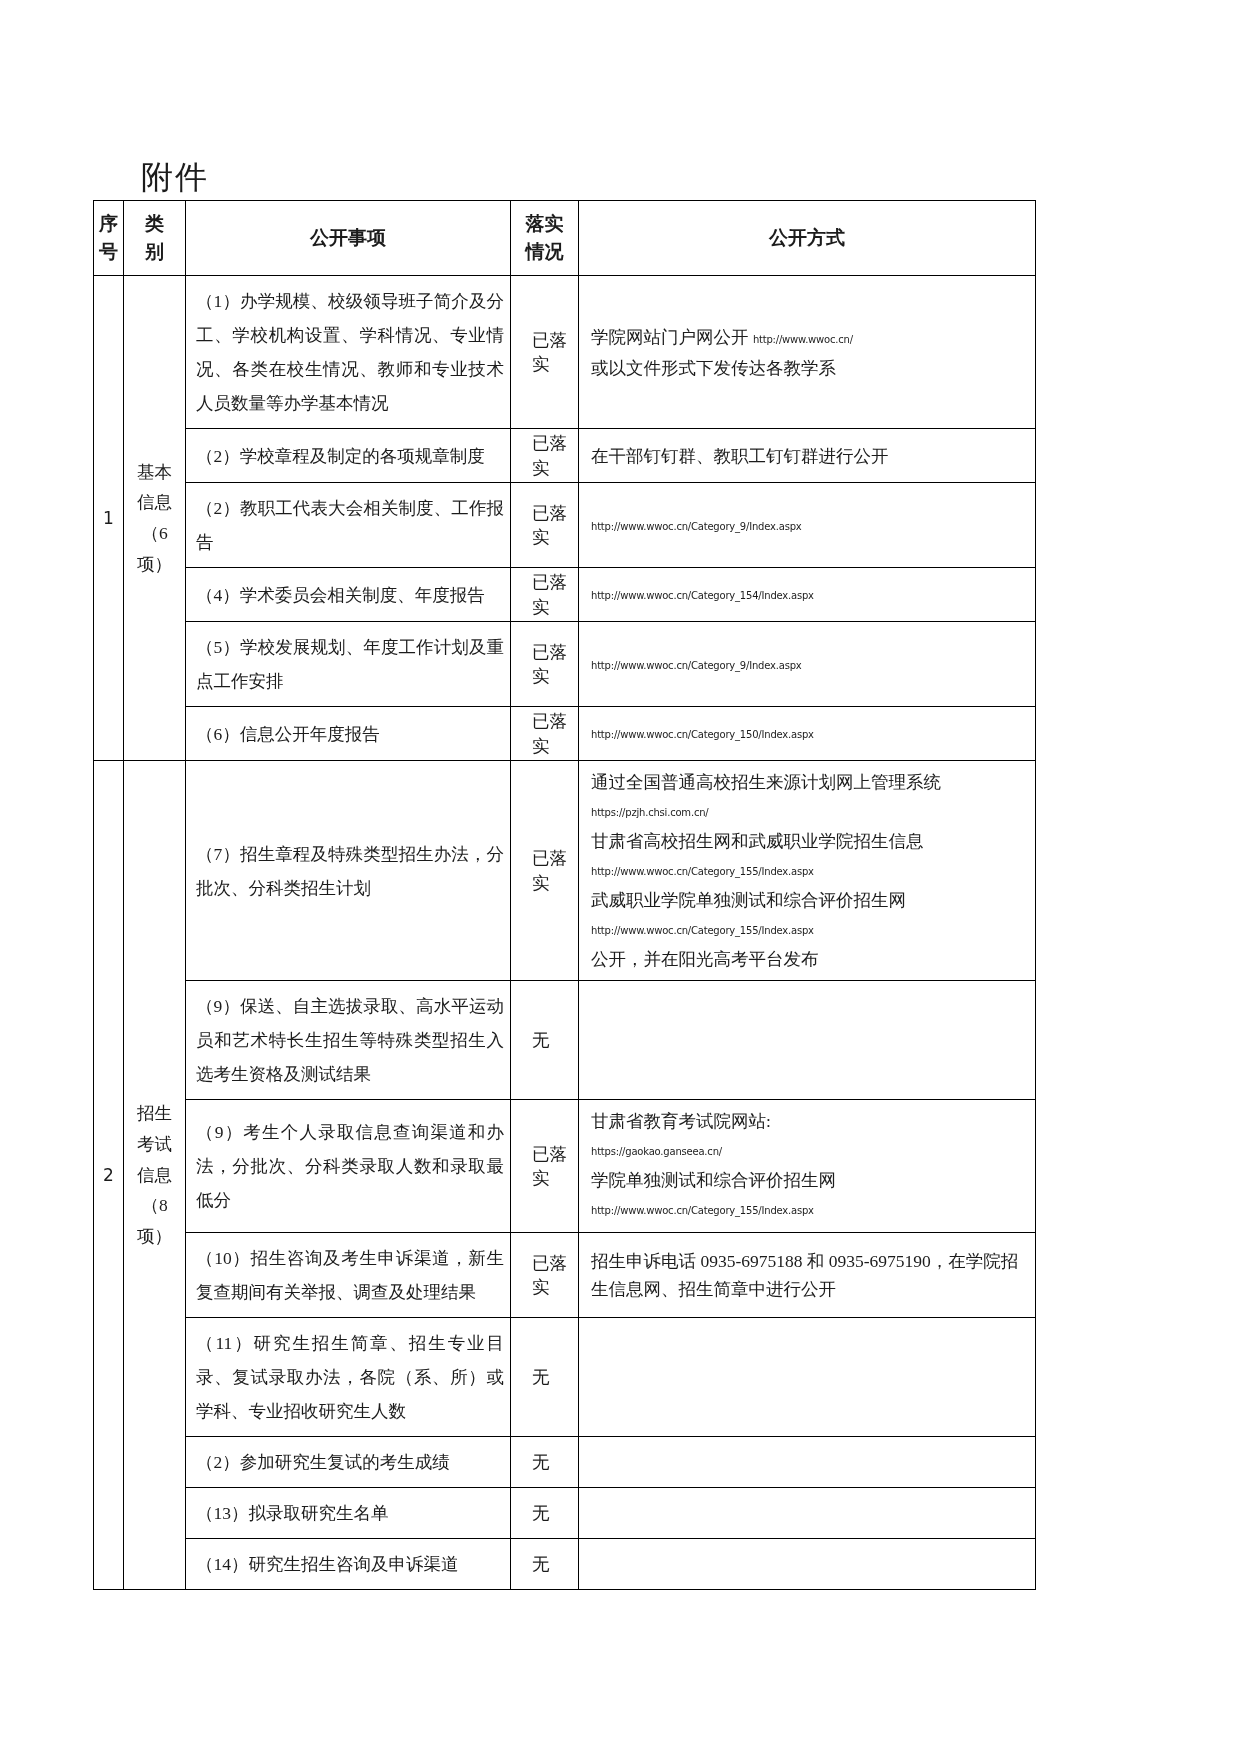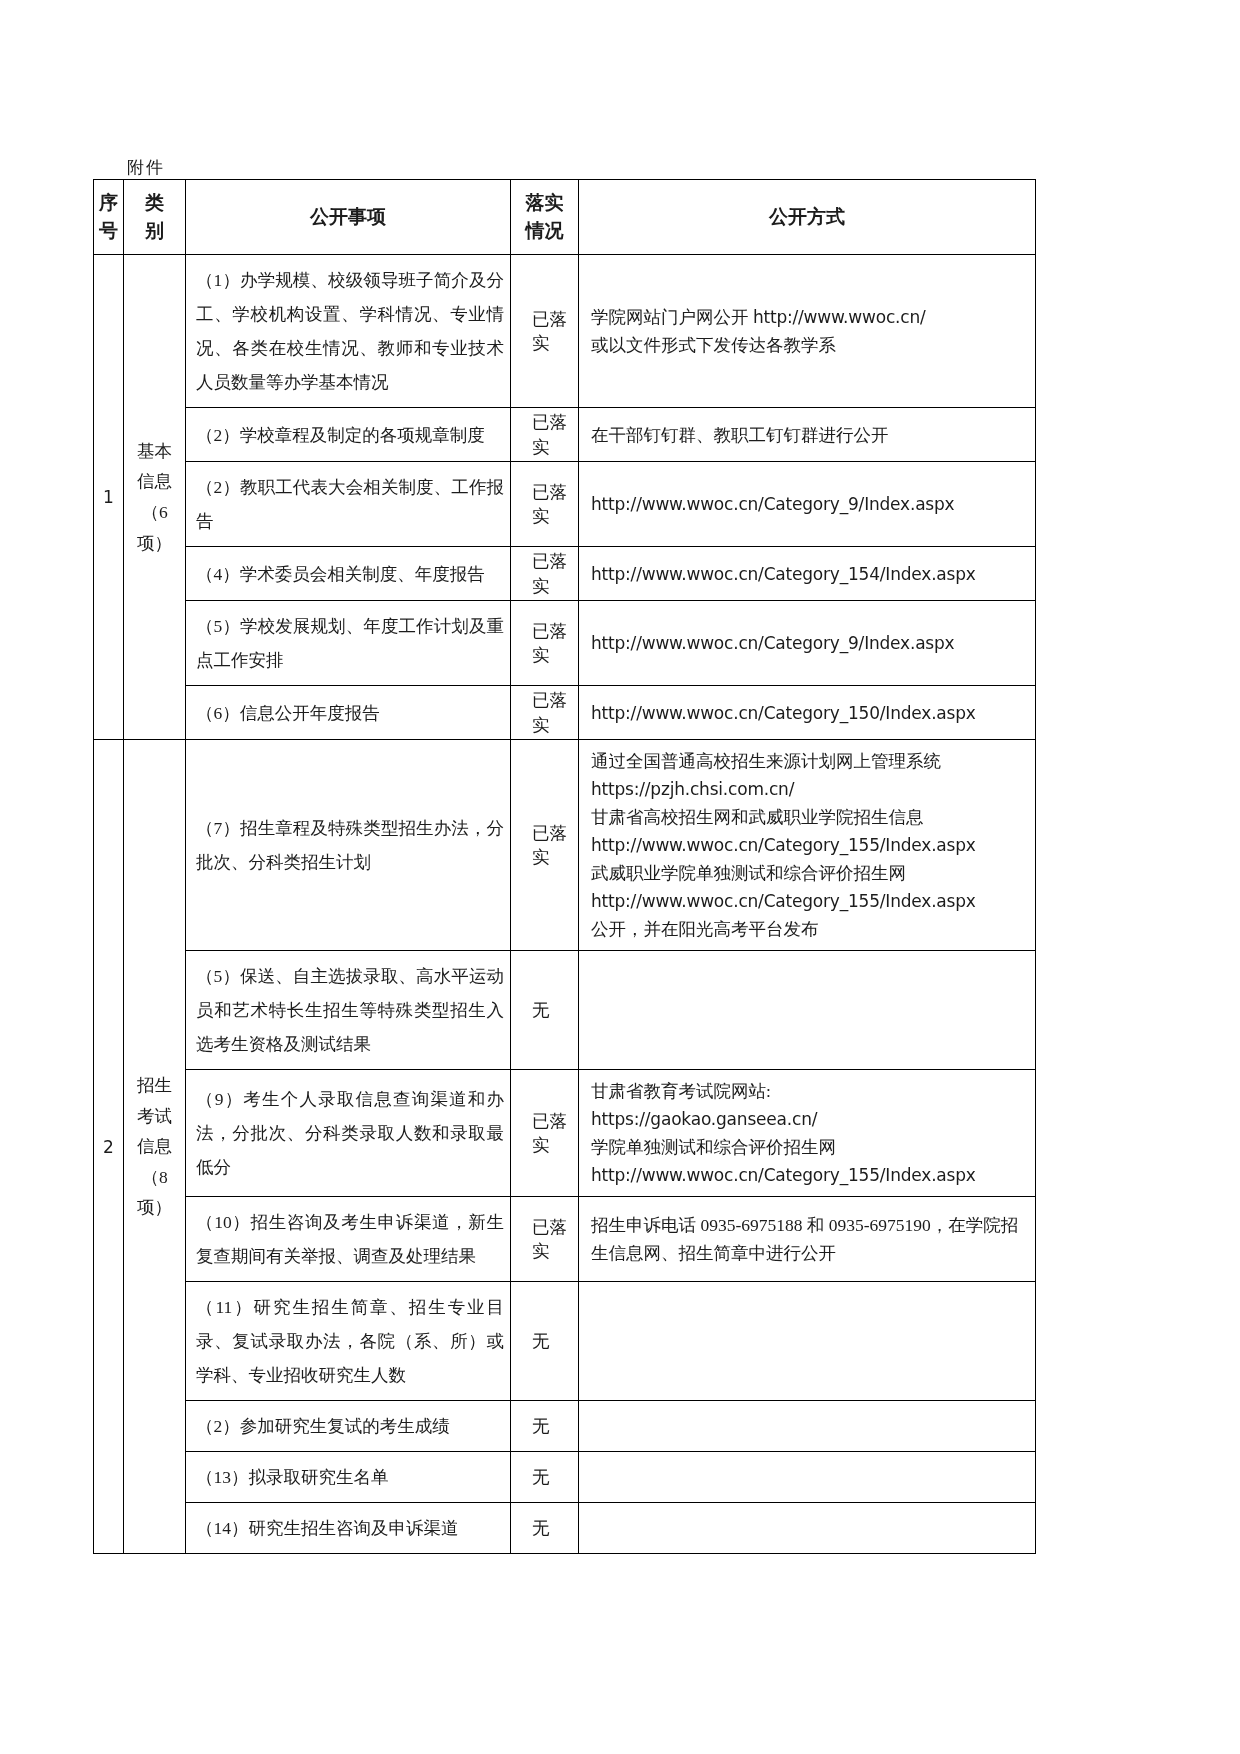--- a/index.html
+++ b/index.html
@@ -5,22 +5,22 @@
   html,body { margin:0; padding:0; }
   body {
     width:1240px; height:1754px;
     background:#ffffff;
     color:#1c1c1c;
     font-family:"Liberation Serif", serif;
     overflow:hidden;
   }
   .doc { padding-top:156px; padding-left:93px; width:942px; }
   .attachment {
-    font-size:17px;
-    margin-left:34px;
+    font-size:32px;
+    margin-left:48px;
     letter-spacing:2px;
     font-family:Liberation Sans, sans-serif;
   }
   .title {
     margin-top:56px;
     margin-bottom:13px;
     text-align:center;
     font-size:23px;
     font-weight:bold;
     letter-spacing:1px;
@@ -65,21 +65,21 @@
     padding:2px 2px 2px 21px;
     line-height:1.4;
   }
   .method-cell {
     font-size:17.5px;
     padding:7px 6px 7px 12px;
   }
   .mline { line-height:28px; }
   .url {
     font-family:"DejaVu Sans", sans-serif;
-    font-size:17px;
+    font-size:10px;
     letter-spacing:-0.2px;
   }
 </style>
 </head>
 <body>
 
 <div class="doc">
   <div class="attachment">附件</div>
 
 
@@ -163,21 +163,21 @@
             <div class="mline"><span class="cn">通过全国普通高校招生来源计划网上管理系统</span></div>
             <div class="mline"><span class="url">https://pzjh.chsi.com.cn/</span></div>
             <div class="mline"><span class="cn">甘肃省高校招生网和武威职业学院招生信息</span></div>
             <div class="mline"><span class="url">http://www.wwoc.cn/Category_155/Index.aspx</span></div>
             <div class="mline"><span class="cn">武威职业学院单独测试和综合评价招生网</span></div>
             <div class="mline"><span class="url">http://www.wwoc.cn/Category_155/Index.aspx</span></div>
             <div class="mline"><span class="cn">公开，并在阳光高考平台发布</span></div>
           </td>
         </tr>
         <tr>
-          <td class="item-cell">（5）保送、自主选拔录取、高水平运动员和艺术特长生招生等特殊类型招生入选考生资格及测试结果</td>
+          <td class="item-cell">（9）保送、自主选拔录取、高水平运动员和艺术特长生招生等特殊类型招生入选考生资格及测试结果</td>
           <td class="status-cell">无</td>
           <td class="method-cell"></td>
         </tr>
         <tr>
           <td class="item-cell">（9）考生个人录取信息查询渠道和办法，分批次、分科类录取人数和录取最低分</td>
           <td class="status-cell">已落实</td>
           <td class="method-cell">
             <div class="mline"><span class="cn">甘肃省教育考试院网站:</span></div>
             <div class="mline"><span class="url">https://gaokao.ganseea.cn/</span></div>
             <div class="mline"><span class="cn">学院单独测试和综合评价招生网</span></div>

